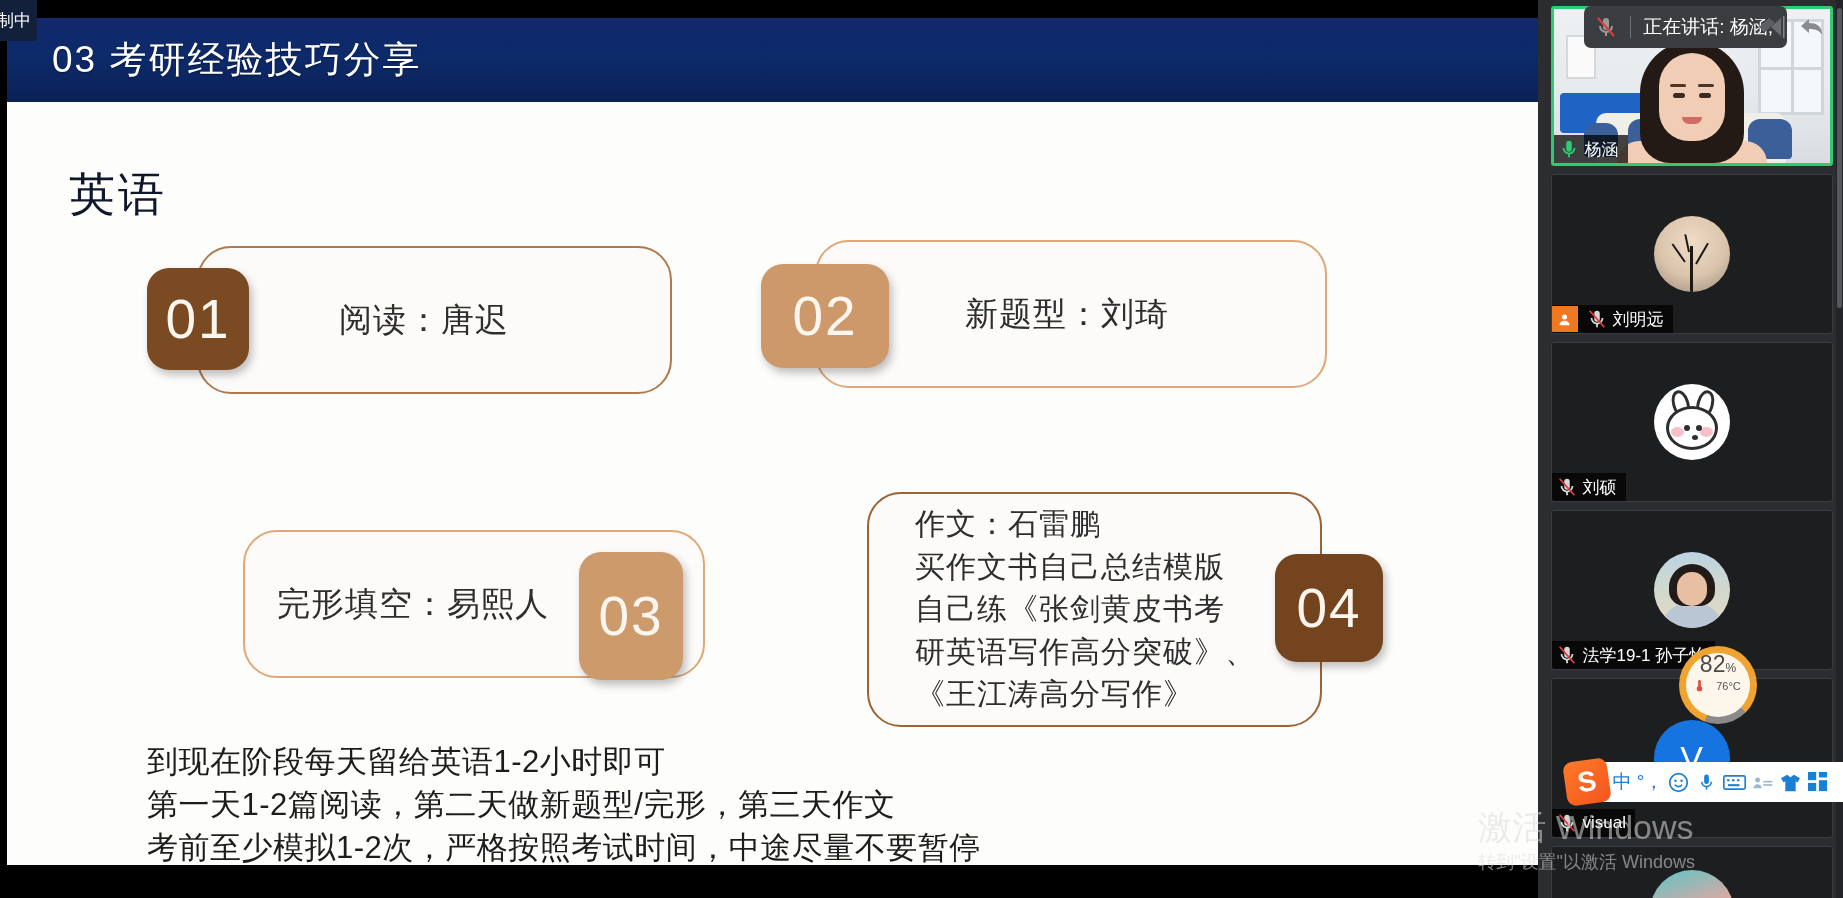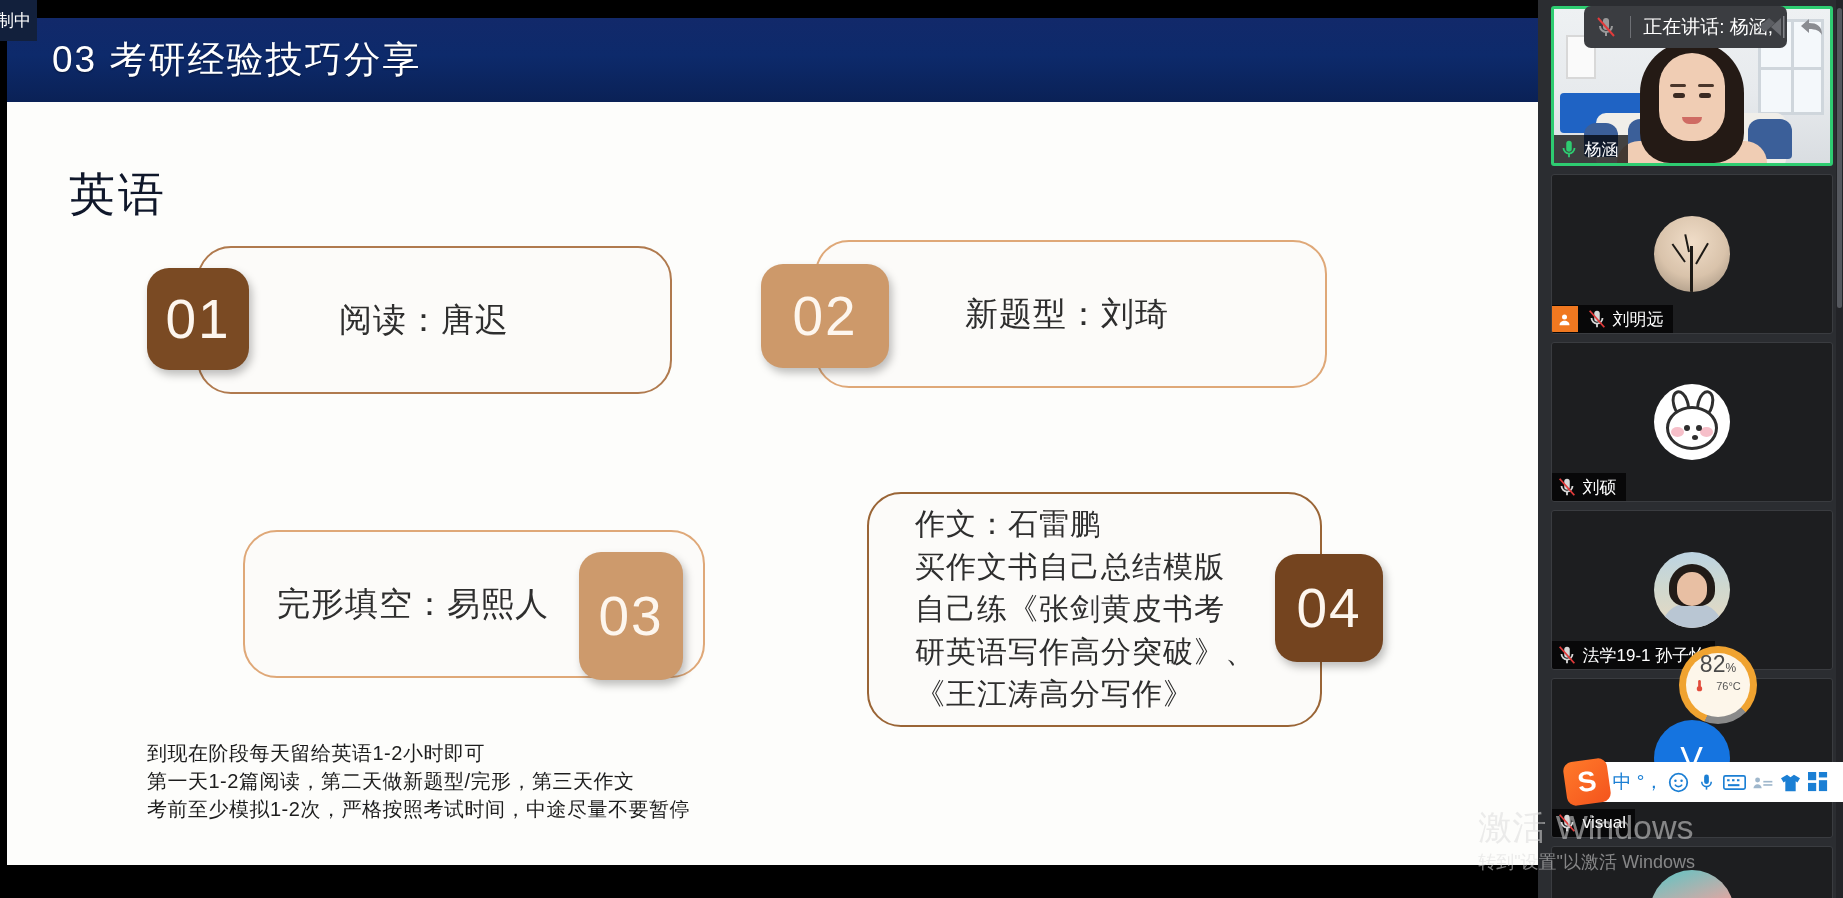--- a/index.html
+++ b/index.html
@@ -64,21 +64,21 @@
   
   #card3 .card-body{ left:0px; top:0px; width:462px; height:148px; border-color:#dfa878; padding-left:32px;margin-left:36px;}
   #card3 .badge{ left:372px; top:22px; width:104px; height:128px; background:#cd9a6c;}
   
   #card4 .card-body{ left:0px; top:0px; width:455px; height:235px; border-color:#9a6536; padding-left:46px; align-items:center;}
   #card4 .card-text{ font-size:30px; line-height:1.42; }
   #card4 .badge{ left:408px; top:62px; width:108px; height:108px; background:#74441f;}
 
   .notes{
     position:absolute; left:140px; top:722px;
-    font-size:20px; color:#1d1d1d; line-height:1.39; white-space:pre-line;
+    font-size:31px; color:#1d1d1d; line-height:1.39; white-space:pre-line;
     letter-spacing:.5px;
   }
 
   
   .rail{
     position:absolute; right:0; top:0; width:305px; height:898px;
     background:#2b2d31; padding:6px 4px 0 6px;
   }
   .tile{
     position:relative; width:282px; height:160px; margin:0 auto 8px auto;

